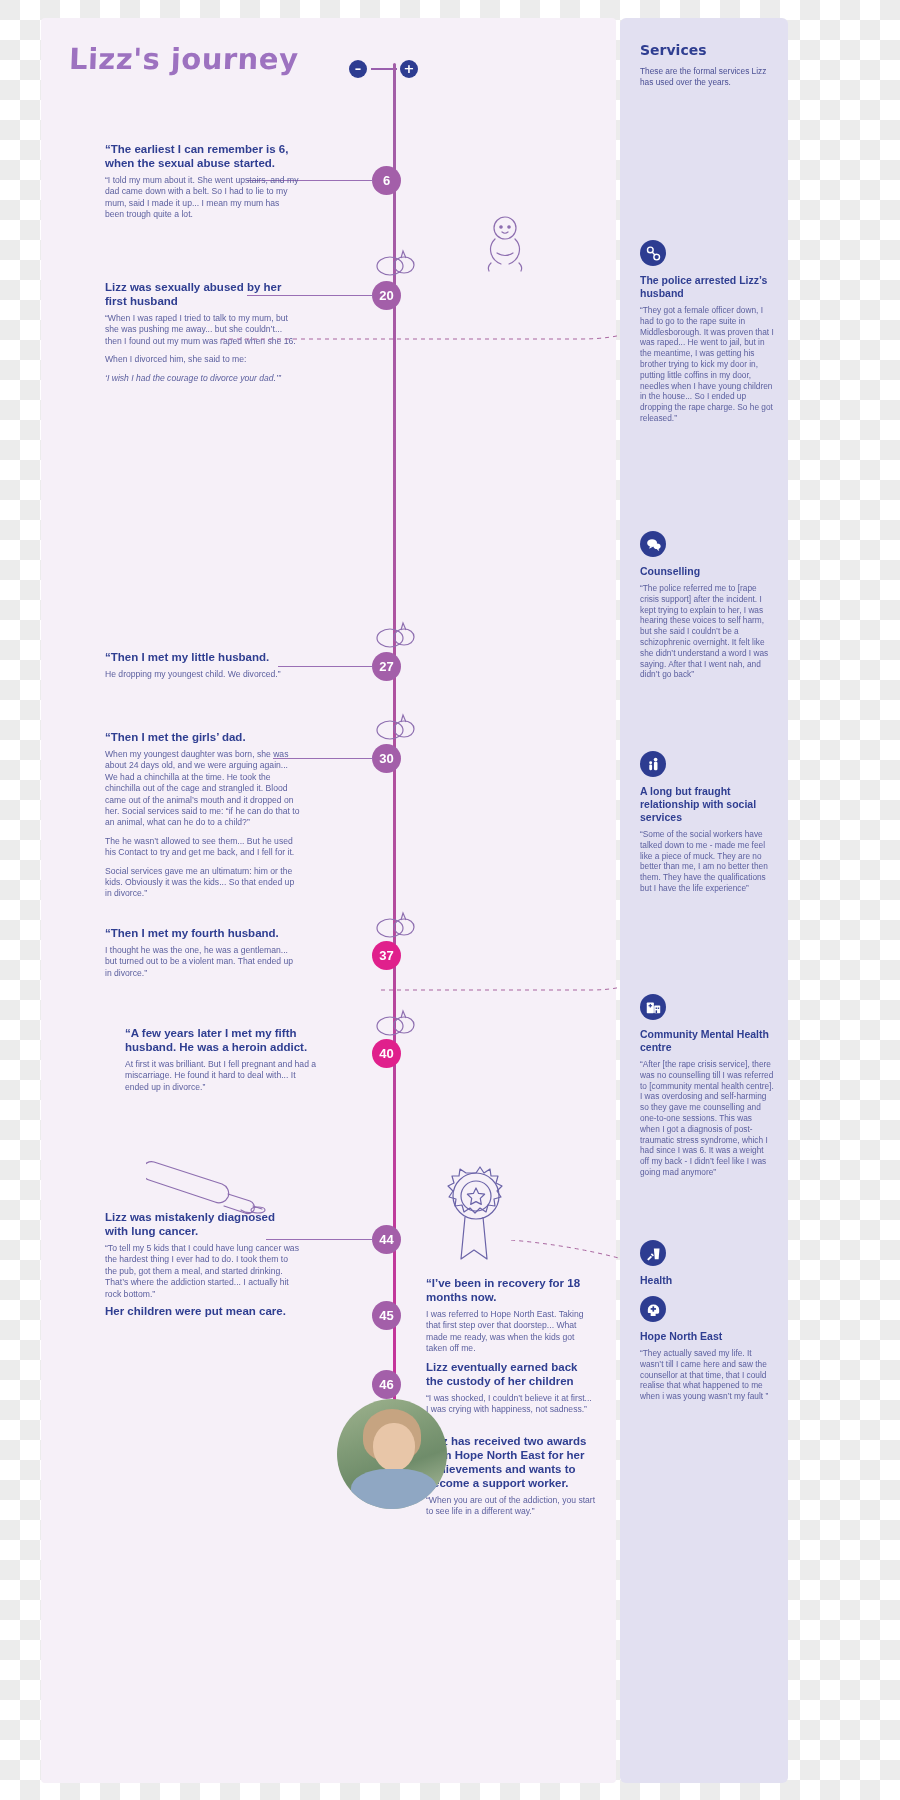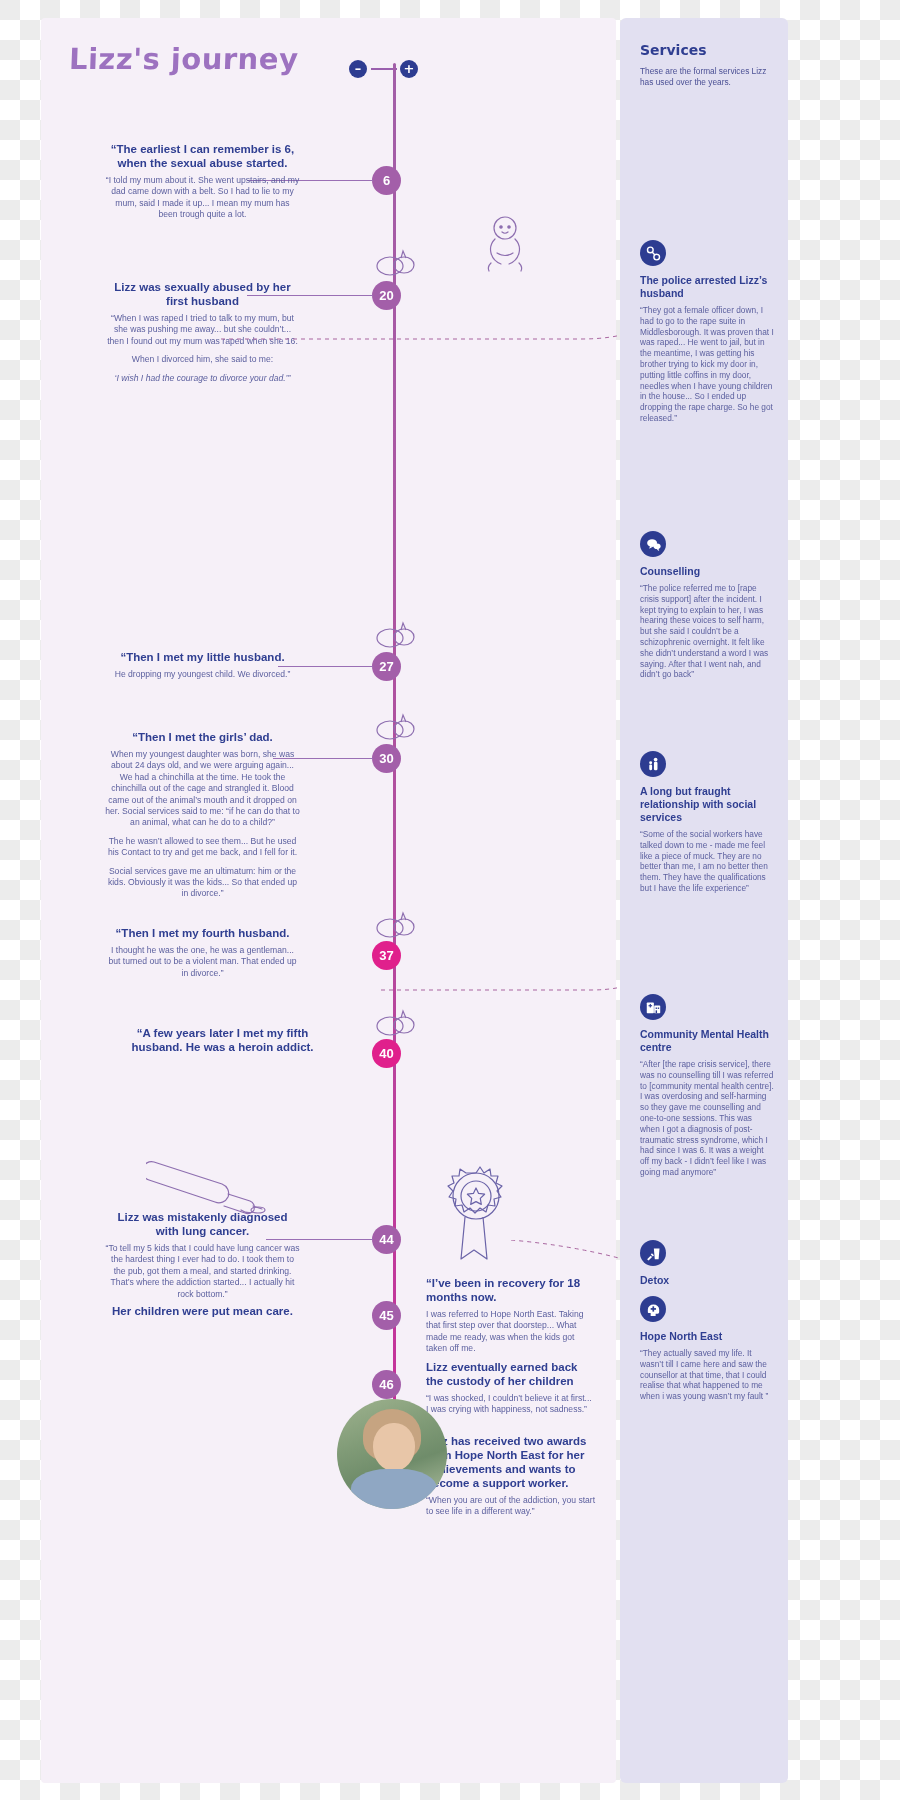--- a/index.html
+++ b/index.html
@@ -57,21 +57,21 @@
   }
   .node.hot { background: #e0208c; }
 
   
   .connector {
     position: absolute; height: 1px;
     background: #9a6fb5;
   }
 
   
-  .blk { position: absolute; width: 195px; text-align: center; }
+  .blk { position: absolute; width: 195px; }
   .blk h3 {
     font-size: 11.5px; line-height: 14px; color: #2f3e91;
     font-weight: bold; margin-bottom: 5px;
   }
   .blk p {
     font-size: 8.6px; line-height: 11.4px; color: #5b5f9e; margin-bottom: 7px;
   }
   .blk p.it { font-style: italic; }
 
   
@@ -186,20 +186,21 @@
       <p>Social services gave me an ultimatum: him or the kids. Obviously it was the kids... So that ended up in divorce.”</p>
     </div>
 
     <div class="blk" style="left:64px; top:908px;">
       <h3>“Then I met my fourth husband.</h3>
       <p>I thought he was the one, he was a gentleman... but turned out to be a violent man. That ended up in divorce.”</p>
     </div>
 
     <div class="blk" style="left:72px; top:1008px;margin-left:12px;">
       <h3>“A few years later I met my fifth husband. He was a heroin addict.</h3>
+      <p>At first it was brilliant. But I fell pregnant and had a miscarriage. He found it hard to deal with... It ended up in divorce.”</p>
     </div>
 
     <div class="blk" style="left:64px; top:1192px;">
       <h3>Lizz was mistakenly diagnosed with lung cancer.</h3>
       <p>“To tell my 5 kids that I could have lung cancer was the hardest thing I ever had to do. I took them to the pub, got them a meal, and started drinking. That’s where the addiction started... I actually hit rock bottom.”</p>
     </div>
 
     <div class="blk" style="left:64px; top:1286px;">
       <h3>Her children were put mean care.</h3>
     </div>
@@ -371,21 +372,21 @@
     </div>
 
     <div class="svc" style="top:1222px;">
       <div class="ico">
         <svg width="17" height="17" viewBox="0 0 24 24" fill="#fff">
           <path d="M12.5 5h8l-1.3 15h-5.4z"></path>
           <path d="M3 20l5-5 2 2-5 5z"></path>
             <rect x="8.4" y="12.8" width="4" height="2.3" transform="rotate(45 10.4 14)"></rect>
         </svg>
       </div>
-      <h4>Detox</h4>
+      <h4>Health</h4>
       <p></p>
     </div>
 
     <div class="svc" style="top:1278px;">
       <div class="ico">
         <svg width="17" height="17" viewBox="0 0 24 24" fill="#fff">
           <path d="M4 12a8 7 0 0 1 16 0v4a2 2 0 0 1-2 2h-3v3H8v-4H5a1 1 0 0 1-1-1z"></path>
           <rect x="10.5" y="7.5" width="2.4" height="7.5" fill="#2d3c91"></rect>
           <rect x="8" y="10" width="7.5" height="2.4" fill="#2d3c91"></rect>
         </svg>

